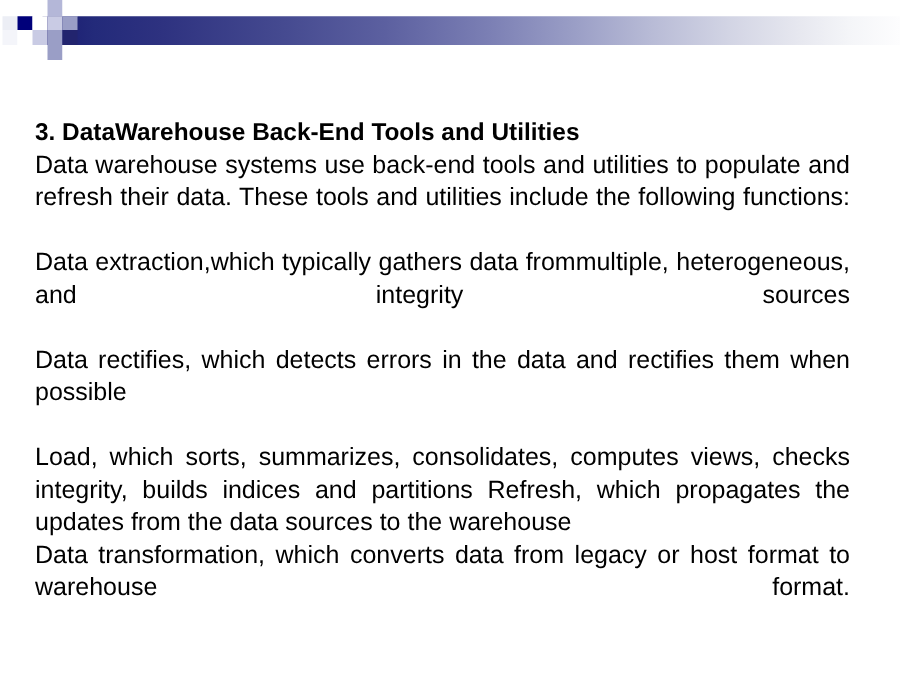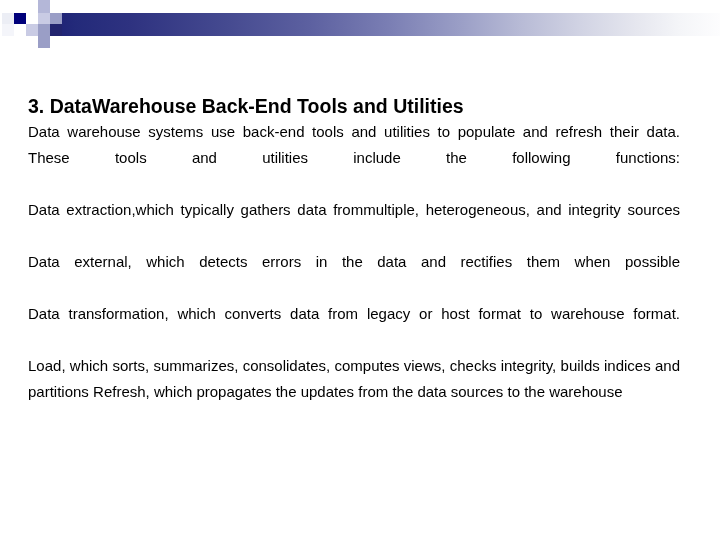--- a/index.html
+++ b/index.html
@@ -97,21 +97,21 @@
     white-space: pre-wrap;
   }
 
   .line.heading {
     font-weight: bold;
     text-align: left;
   }
 
   
   .para {
-    font-size: 15px;
+    font-size: 20px;
     line-height: 26px;
     color: #000000;
     text-align: justify;
     text-justify: inter-word;
   }
   .para::after {
     content: "";
     display: inline-block;
     width: 100%;
   }
@@ -149,20 +149,20 @@
   </div>
 
   <div class="content">
 
     <div class="line heading">3. DataWarehouse Back-End Tools and Utilities</div>
 
     <div class="para">Data warehouse systems use back-end tools and utilities to populate and refresh their data. These tools and utilities include the following functions:</div>
 
     <div class="para"><b class="b">Data extraction</b><span>,which typically gathers data frommultiple, heterogeneous, and integrity sources</span></div>
 
-    <div class="para"><b class="b">Data external</b><span>, which detects errors in the data and rectifies them when possible</span></div>
+    <div class="para"><b class="b">Data rectifies</b><span>, which detects errors in the data and rectifies them when possible</span></div>
+
+    <div class="para last-natural"><b class="b">Load</b><span>, which sorts, summarizes, consolidates, computes views, checks integrity, builds indices and partitions </span><b class="b">Refresh,</b><span> which propagates the updates from the data sources to the warehouse</span></div>
 
     <div class="para"><b class="b">Data transformation</b><span>, which converts data from legacy or host format to warehouse format.</span></div>
-
-    <div class="para last-natural"><b class="b">Load</b><span>, which sorts, summarizes, consolidates, computes views, checks integrity, builds indices and partitions </span><b class="b">Refresh,</b><span> which propagates the updates from the data sources to the warehouse</span></div>
 
   </div>
 </div>
 
 </body></html>

